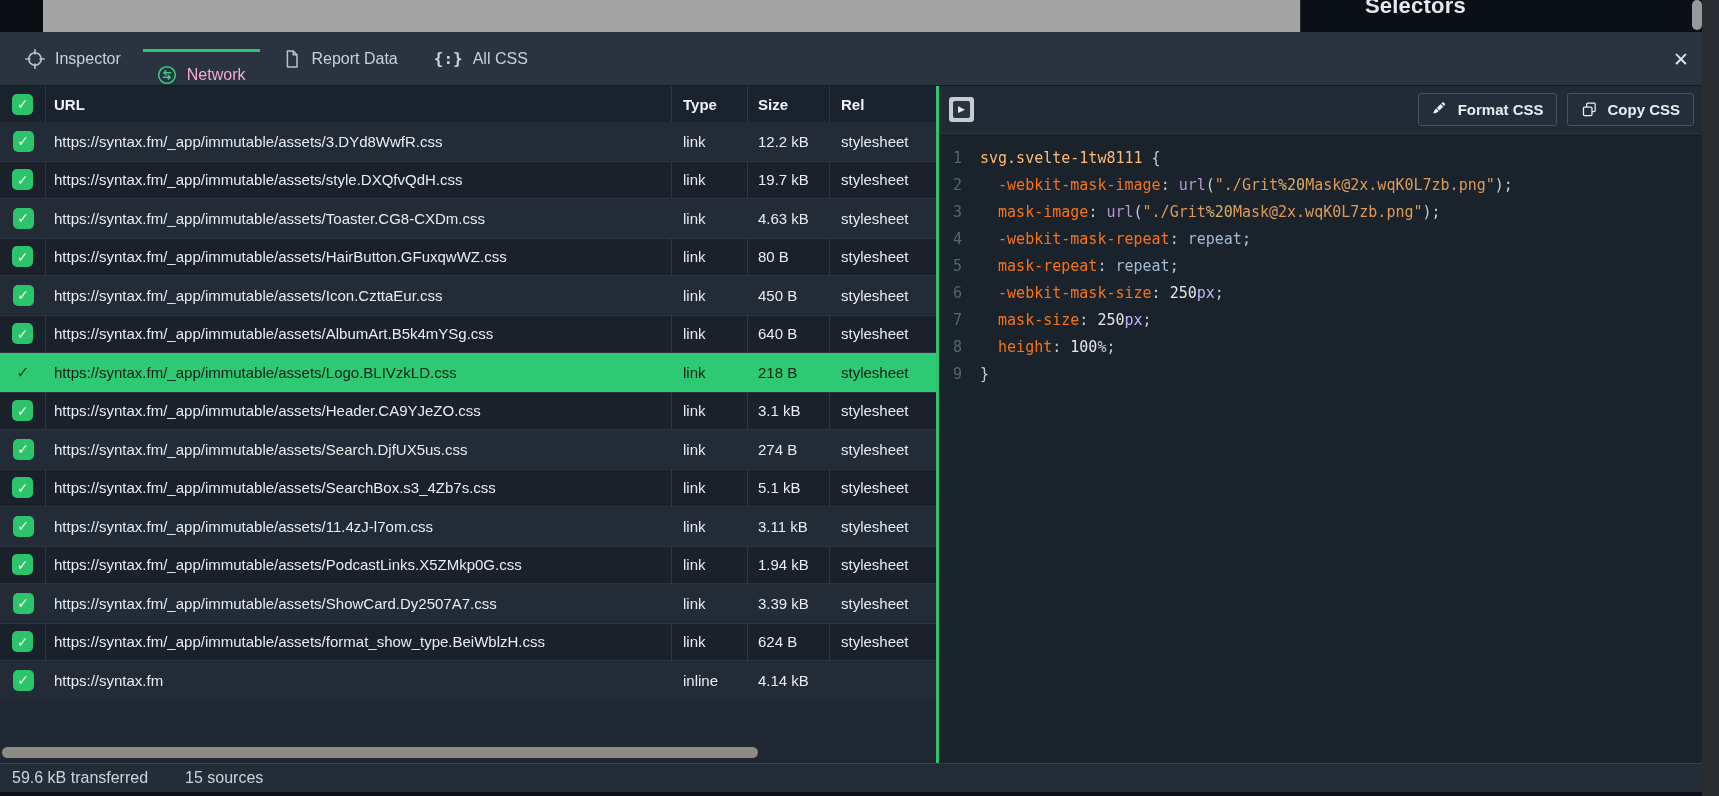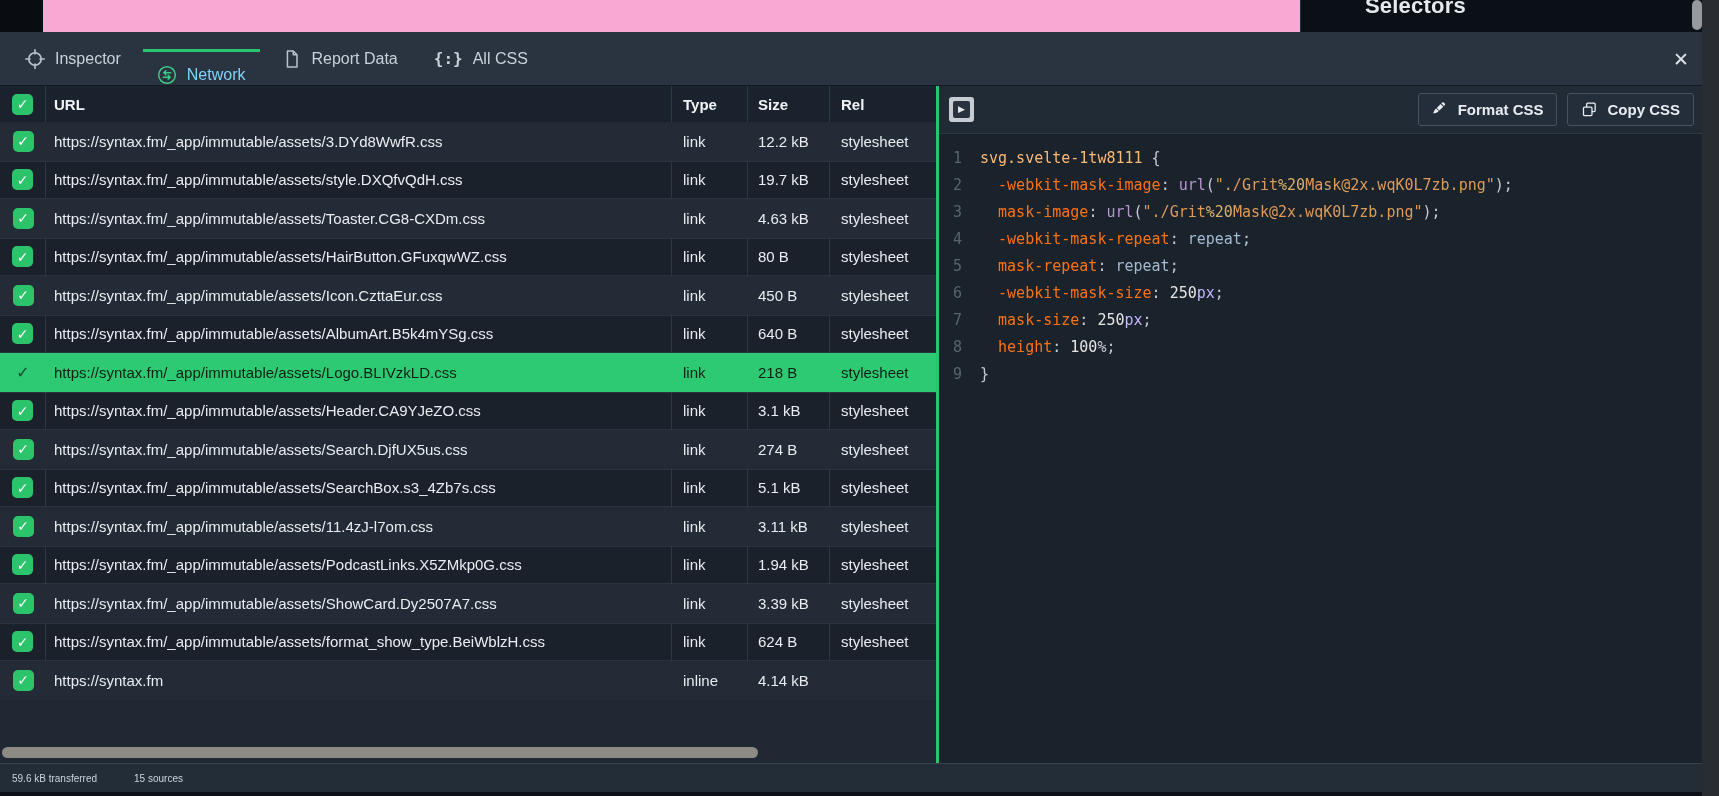--- a/index.html
+++ b/index.html
@@ -1,21 +1,21 @@
 <!DOCTYPE html>
 <html><head>
 <meta charset="utf-8">
 <style>
   html,body{margin:0;padding:0;background:#10151d;}
   .screen{position:relative;width:1719px;height:796px;overflow:hidden;
           font-family:"Liberation Sans","DejaVu Sans",sans-serif;
           -webkit-font-smoothing:antialiased;}
 
   
-  .browser-top{position:absolute;left:0;top:0;width:1719px;height:32px;background:#f9a8d4;}
+  .browser-top{position:absolute;left:0;top:0;width:1719px;height:32px;background:#a3a3a3;}
   .corner-block{position:absolute;left:0;top:0;width:43px;height:32px;background:#090d12;}
   .selectors-region{position:absolute;left:1300px;top:0;width:402px;height:32px;
                     background:#0b1017;border-left:1px solid #262d36;overflow:hidden;}
   .selectors-heading{position:absolute;left:64px;top:-7px;font-size:22px;font-weight:700;
                      color:#e6e9ec;letter-spacing:.2px;}
 
   
   .right-strip{position:absolute;right:0;top:0;width:17px;height:796px;background:#292d31;}
   .page-vscroll-thumb{position:absolute;left:1692px;top:0;width:10px;height:30px;
                       background:#97999c;border-radius:5px;}
@@ -23,21 +23,21 @@
   
   .devtools{position:absolute;left:0;top:32px;width:1702px;height:760px;
             display:flex;flex-direction:column;background:#1d242e;}
 
   
   .tabbar{position:relative;flex:0 0 43px;background:#2a3440;display:flex;align-items:center;
           padding-left:11px;gap:8px;box-sizing:border-box;border-bottom:1px solid #151b23;}
   .tab{position:relative;height:100%;display:flex;align-items:center;gap:10px;
        padding:0 14px;color:#c9d1d9;font-size:16px;cursor:default;}
   .tab svg{width:20px;height:20px;display:block;color:#b9c2cb;}
-  .tab--active{color:#7dd3fc;margin-top:33px;}
+  .tab--active{color:#f9a8d4;margin-top:33px;}
   .tab--active svg{color:#3ec984;}
   .tab--active::before{content:"";position:absolute;left:0;right:0;top:0;height:3px;background:#2bc46f;}
   .braces-glyph{font-family:"DejaVu Sans Mono",monospace;font-size:16px;font-weight:700;line-height:20px;}
   .close-btn{position:absolute;right:13px;top:50%;transform:translateY(-50%);
              font-size:19px;color:#dde2e7;line-height:1;}
 
   
   .dt-main{display:flex;flex:1 1 auto;min-height:0;}
 
   
@@ -93,21 +93,21 @@
   .tok-fn{color:#b795cf;}
   .tok-str{color:#de9a57;}
   .tok-esc{color:#d9b06a;}
   .tok-val{color:#a4bbd2;}
   .tok-num{color:#e5e5e5;}
   .tok-unit{color:#c4b5fd;}
 
   
   .status-bar{flex:0 0 29px;background:#232d38;border-top:1px solid #38434d;
               display:flex;align-items:center;gap:37px;padding-left:12px;box-sizing:border-box;
-              font-size:10px;color:#ccd3db;text-align:center;}
+              font-size:16px;color:#ccd3db;text-align:center;}
   .bottom-strip{position:absolute;left:0;top:792px;width:1702px;height:4px;background:#0d1117;}
 </style>
 </head>
 <body>
 
 <div class="screen">
 
   <div class="browser-top">
     <div class="corner-block"></div>
     <div class="selectors-region">

